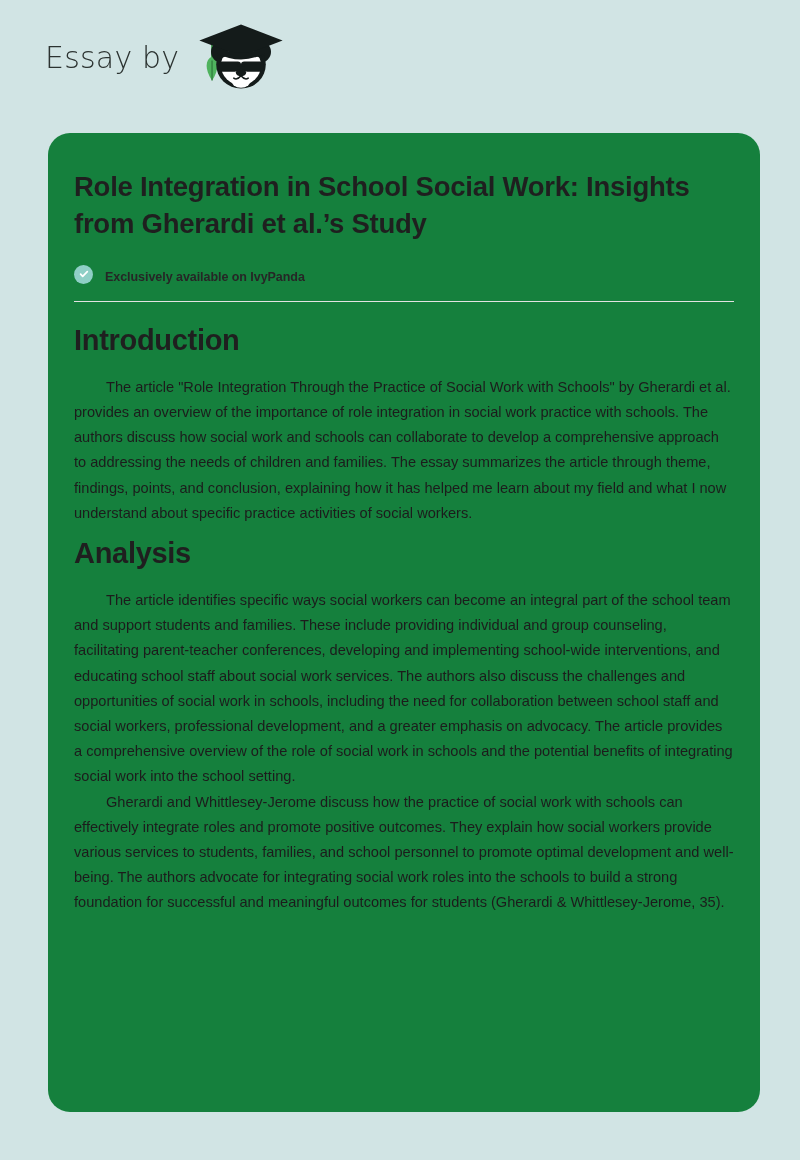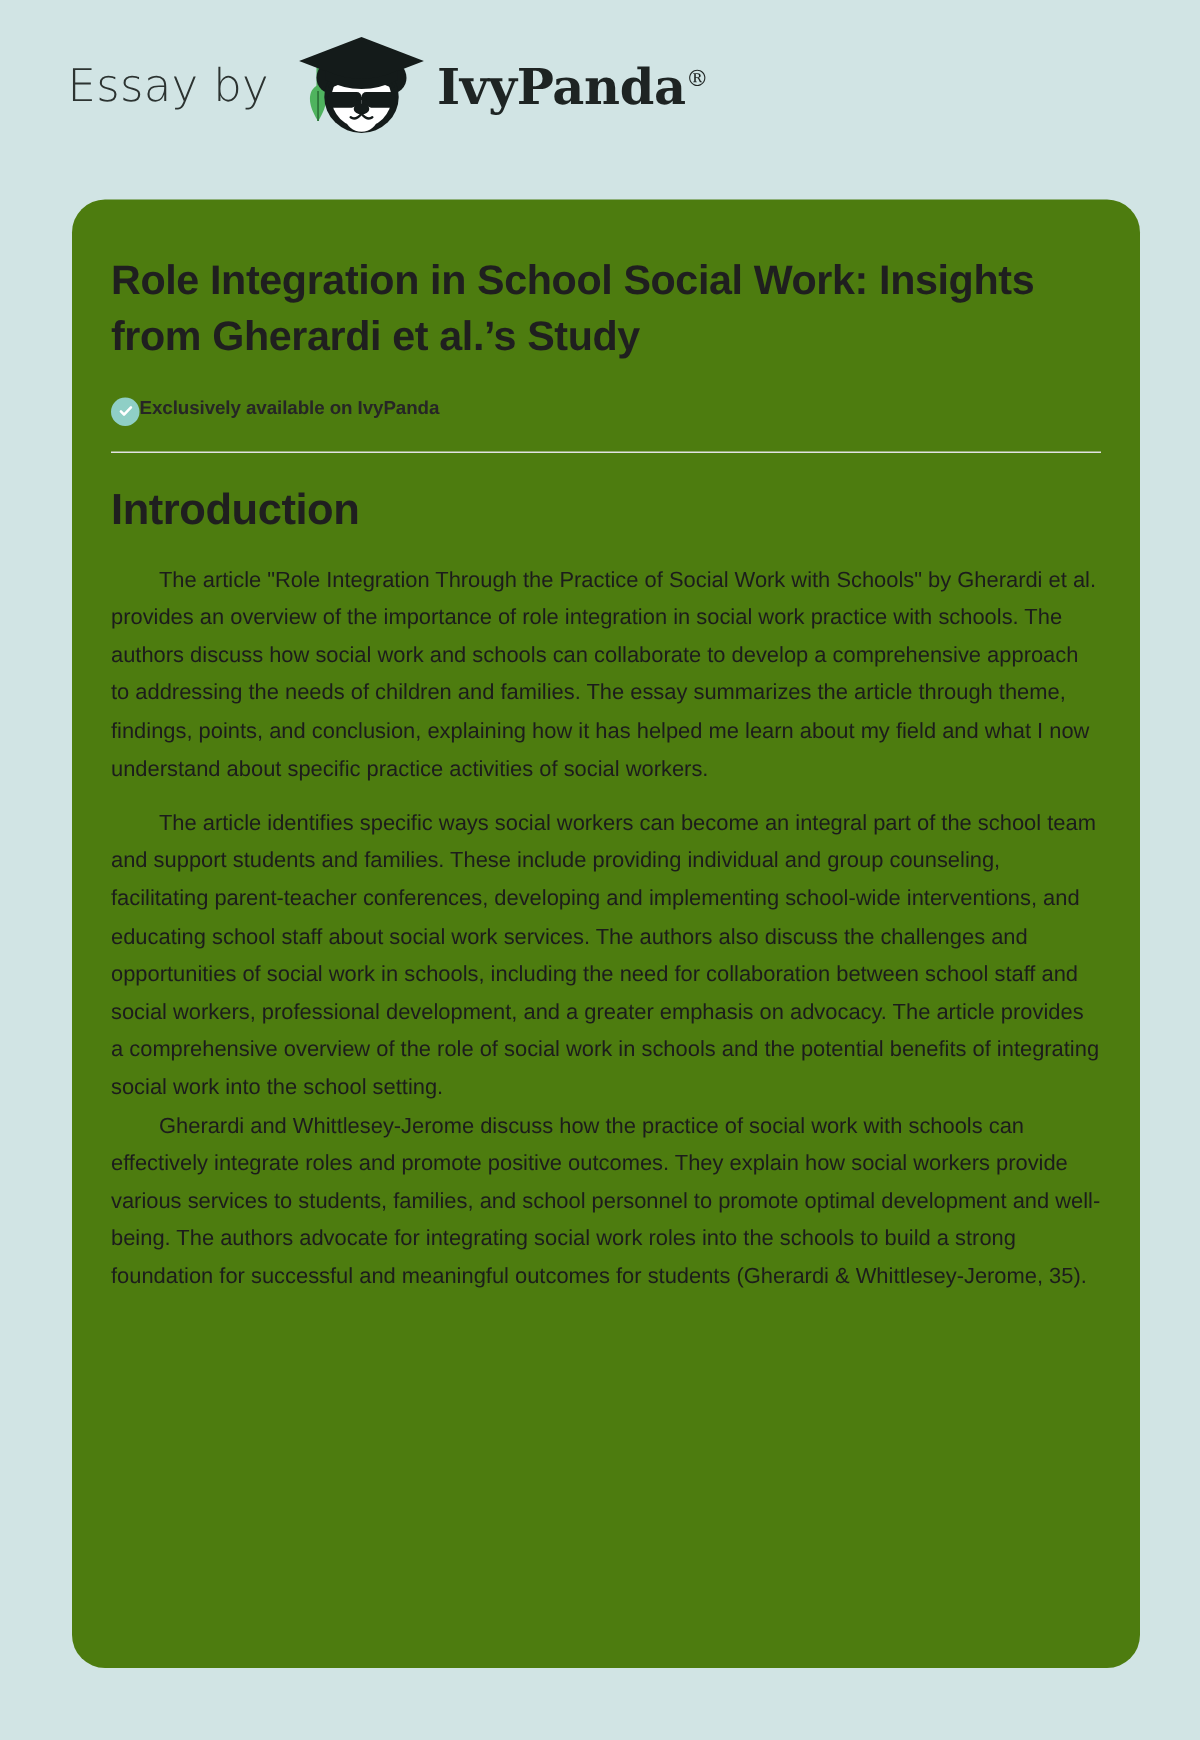--- a/index.html
+++ b/index.html
@@ -60,42 +60,42 @@
     line-height: 1;
   }
 
   
   .card {
     position: absolute;
     left: 48px;
     top: 133px;
     width: 712px;
     height: 979px;
-    background: #4d7c0f;
+    background: #15803d;
     border-radius: 22px;
     padding: 36px 26px 0 26px;
     overflow: hidden;
   }
 
   .doc-title {
     font-family: "Liberation Sans", sans-serif;
     font-size: 27.5px;
     font-weight: 700;
     line-height: 1.34;
     color: #1f1f1f;
     letter-spacing: -0.25px;
     margin-bottom: 22px;
     max-width: 640px;
   }
 
   
   .badge {
     display: flex;
-    align-items: flex-start;
-    gap: 0;
+    align-items: flex-end;
+    gap: 12px;
     margin-bottom: 17px;
   }
 
   .badge-check {
     width: 19px;
     height: 19px;
     border-radius: 50%;
     background: #8fcfc6;
     flex: 0 0 auto;
     display: flex;
@@ -169,23 +169,20 @@
 
     <ellipse cx="60" cy="70" rx="13" ry="11" fill="#ffffff"></ellipse>
     <ellipse cx="60" cy="62" rx="6.5" ry="4.5" fill="#141b1a"></ellipse>
     <path d="M60 66 q-5 6 -9 3" stroke="#141b1a" stroke-width="2" fill="none" stroke-linecap="round"></path>
     <path d="M60 66 q5 6 9 3" stroke="#141b1a" stroke-width="2" fill="none" stroke-linecap="round"></path>
 
     <path d="M60 2 L112 22 L60 42 L8 22 Z" fill="#141b1a"></path>
     <path d="M30 30 q30 14 60 0 v8 q-30 15 -60 0 Z" fill="#141b1a"></path>
   </svg>
 
-  <span class="brand-word">
-    <span>IvyPanda</span><span class="reg">®</span>
-  </span>
 </div>
 
 <div class="card">
 
   <h1 class="doc-title">Role Integration in School Social Work: Insights from Gherardi et al.’s Study</h1>
 
   <div class="badge">
     <span class="badge-check">
       <svg width="12" height="12" viewBox="0 0 12 12">
         <path d="M2.6 6.2 L4.7 8.4 L9.3 3.6" stroke="#ffffff" stroke-width="1.7" fill="none" stroke-linecap="round" stroke-linejoin="round"></path>
@@ -195,17 +192,18 @@
   </div>
 
   <div class="divider"></div>
 
   <div class="section">
     <h2 class="sec-heading">Introduction</h2>
     <p class="para">The article "Role Integration Through the Practice of Social Work with Schools" by Gherardi et al. provides an overview of the importance of role integration in social work practice with schools. The authors discuss how social work and schools can collaborate to develop a comprehensive approach to addressing the needs of children and families. The essay summarizes the article through theme, findings, points, and conclusion, explaining how it has helped me learn about my field and what I now understand about specific practice activities of social workers.</p>
   </div>
 
   <div class="section">
+    <h2 class="sec-heading tight">Analysis</h2>
     <p class="para">The article identifies specific ways social workers can become an integral part of the school team and support students and families. These include providing individual and group counseling, facilitating parent-teacher conferences, developing and implementing school-wide interventions, and educating school staff about social work services. The authors also discuss the challenges and opportunities of social work in schools, including the need for collaboration between school staff and social workers, professional development, and a greater emphasis on advocacy. The article provides a comprehensive overview of the role of social work in schools and the potential benefits of integrating social work into the school setting.</p>
     <p class="para">Gherardi and Whittlesey-Jerome discuss how the practice of social work with schools can effectively integrate roles and promote positive outcomes. They explain how social workers provide various services to students, families, and school personnel to promote optimal development and well-being. The authors advocate for integrating social work roles into the schools to build a strong foundation for successful and meaningful outcomes for students (Gherardi &amp; Whittlesey-Jerome, 35).</p>
   </div>
 
 </div>
 
 </body></html>

